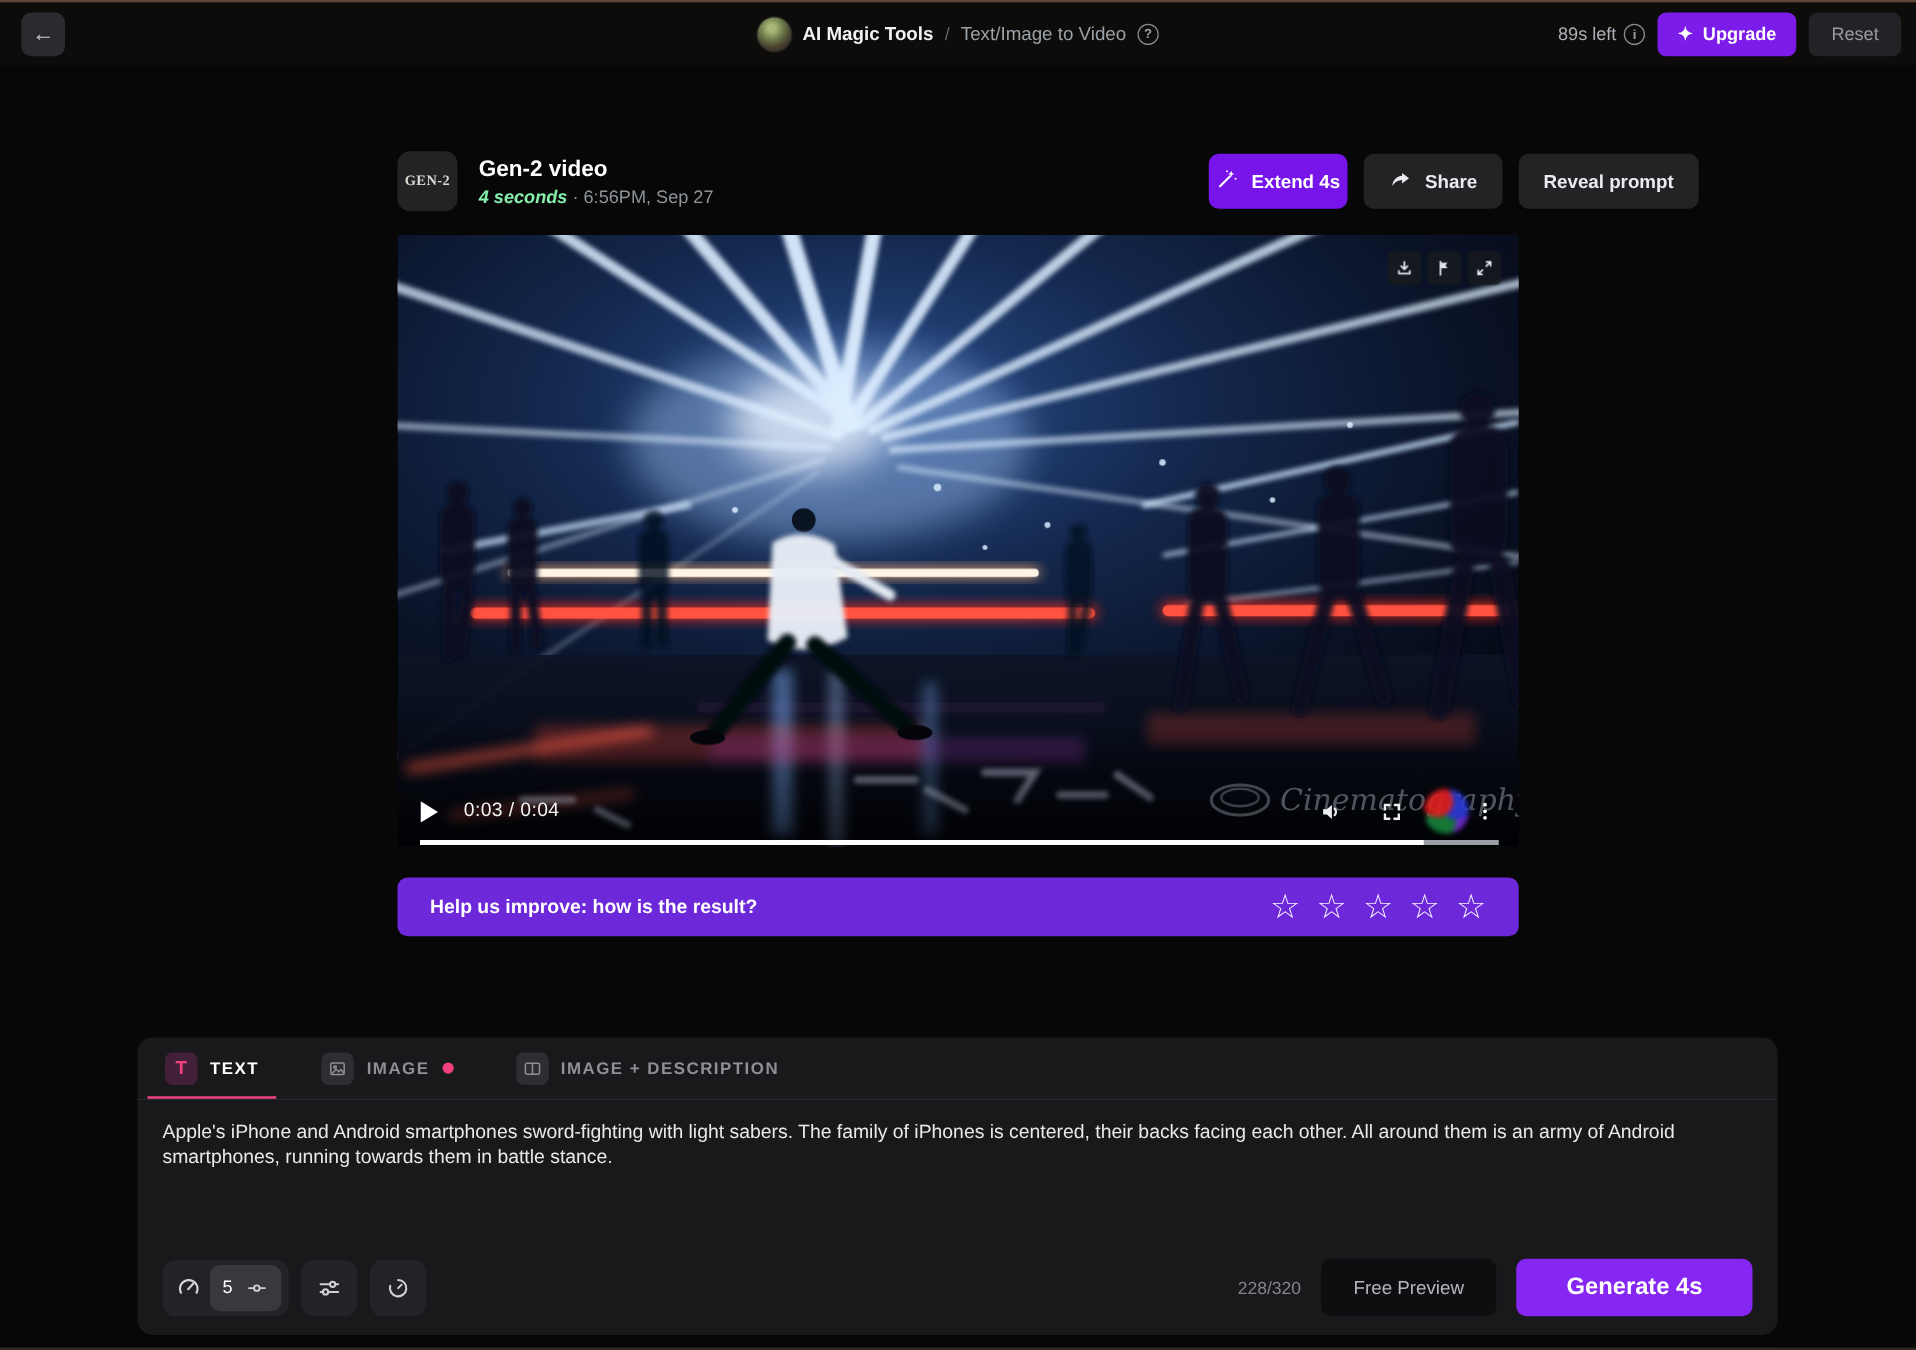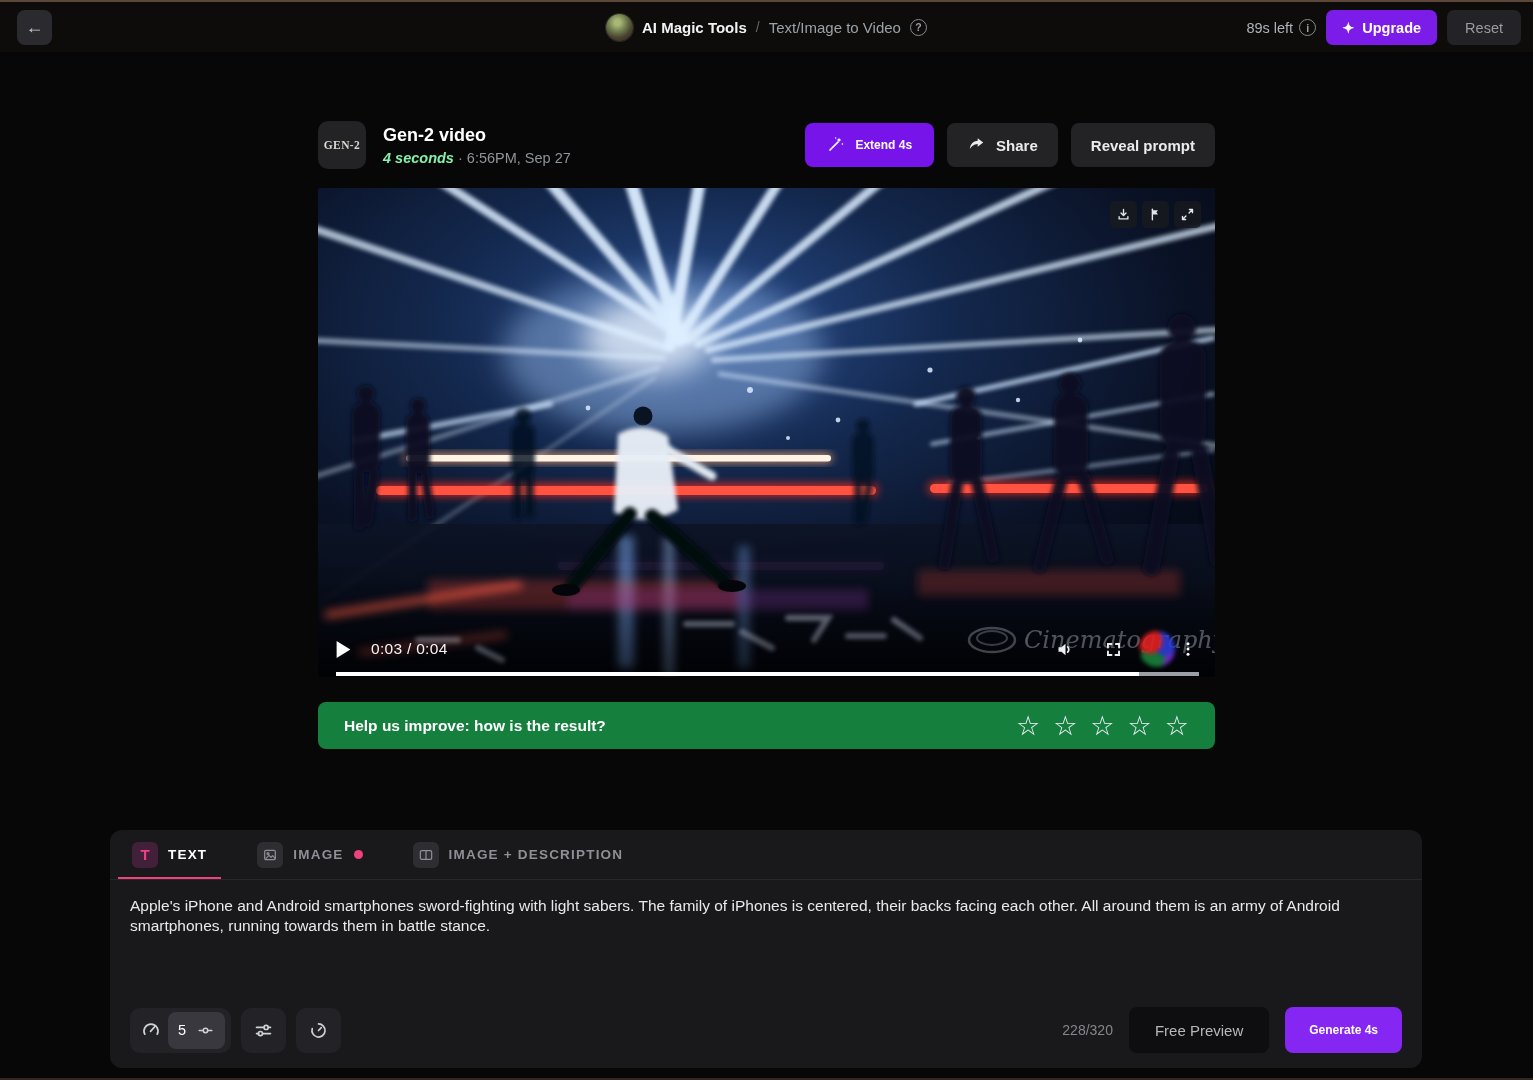--- a/index.html
+++ b/index.html
@@ -28,33 +28,33 @@
     font-weight:700; }
   .tb-right { position:absolute; right:12px; top:8px; display:flex; align-items:center; gap:10px; }
   .time-left { color:#adb2b8; font-size:14.5px; display:flex; align-items:flex-end; gap:6px; }
   .btn { border:none; border-radius:7px; font-family:inherit; cursor:pointer;
     display:flex; align-items:center; justify-content:center; }
   .upgrade-btn { height:35px; padding:0 16px; background:#7b1ce8; color:#fff; font-size:14.5px;
     font-weight:600; gap:8px; }
   .reset-btn { height:35px; padding:16px 18px; background:#232226; color:#9b9ba1; font-size:14.5px; }
 
   
-  .asset-header { position:absolute; left:318px; top:118px; width:897px; height:50px;
+  .asset-header { position:absolute; left:318px; top:118px; width:1041px; height:50px;
     display:flex; align-items:center; }
   .gen2-badge { width:48px; height:48px; background:#232225; border-radius:10px;
     display:flex; align-items:center; justify-content:center;
     font-family:"Liberation Serif", serif; font-weight:700; font-size:11.5px; color:#d9d9d3;
     letter-spacing:.4px; }
   .ah-text { margin-left:17px; }
   .ah-title { color:#ffffff; font-size:18px; font-weight:700; }
   .ah-sub { margin-top:4px; font-size:14.5px; }
   .ah-duration { color:#86efac; font-weight:600;font-style:italic; }
   .ah-dot, .ah-time { color:#8e949a; }
   .ah-buttons { margin-left:auto; display:flex; gap:13px; }
-  .extend-btn { height:44px; padding:0 22px; background:#7714ea; color:#fff; font-size:12px;
+  .extend-btn { height:44px; padding:0 6px; background:#7714ea; color:#fff; font-size:15px;
     font-weight:600; gap:10px; border-radius:8px; }
   .dark-btn { height:44px; padding:0 20px; background:#232225; color:#e9ebee; font-size:15px;
     font-weight:600; gap:10px; border-radius:8px;text-align:center; }
 
   
   .video-frame { position:absolute; left:318px; top:186px; width:897px; height:489px;
     background:#04060d; overflow:hidden; border-radius:2px; }
   .video-frame svg.scene { position:absolute; inset:0; width:100%; height:100%; }
   .video-topicons { position:absolute; top:13px; right:14px; display:flex; gap:5px; }
   .vicon { width:27px; height:27px; background:rgba(24,26,30,.8); border-radius:5px;
@@ -73,21 +73,21 @@
   .watermark { position:absolute; bottom:20px; left:648px; display:flex; align-items:center; gap:6px;
     opacity:.4; pointer-events:none; }
   .wm-text { font-family:"DejaVu Serif", serif; font-style:italic; font-size:24px;
     color:#c2ccd6; white-space:nowrap; }
   .progress { position:absolute; left:18px; right:16px; bottom:1px; height:4px;
     background:#9aa0a6; cursor:pointer; }
   .progress-fill { height:100%; background:#ffffff; }
 
   
   .feedback-bar { position:absolute; left:318px; top:700px; width:897px; height:47px;
-    background:#15803d; border-radius:8px; display:flex; align-items:center; padding:0 26px; }
+    background:#6d28d9; border-radius:8px; display:flex; align-items:center; padding:0 26px; }
   .fb-q { color:#fff; font-size:15.5px; font-weight:700; }
   .fb-stars { margin-left:auto; display:flex; gap:13px; }
   .fb-star { color:#f4f0ff; font-size:27px; line-height:1; cursor:pointer;
     font-family:"DejaVu Sans", sans-serif; }
 
   
   .panel { position:absolute; left:110px; top:828px; width:1312px; height:238px;
     background:#19191c; border-radius:12px; }
   .tabrow { position:absolute; top:0; left:0; right:0; height:50px;
     border-bottom:1px solid #28282c; display:flex; align-items:center; padding-left:20px; }
@@ -110,22 +110,22 @@
     align-items:center; padding:0 6px 0 10px; gap:6px; color:#cfd2d6; cursor:pointer; }
   .ctl-inner { height:37px; background:#38383e; border-radius:8px; display:flex;
     align-items:center; padding:0 10px; gap:10px; }
   .ctl-value { color:#ffffff; font-size:14.5px; }
   .ctl-btn { width:45px; height:45px; background:#232226; border-radius:10px; margin-left:10px;
     display:flex; align-items:center; justify-content:center; color:#cfd2d6; cursor:pointer; }
   .pc-right { margin-left:auto; display:flex; align-items:center; gap:16px; }
   .char-count { color:#85858c; font-size:14px; }
   .free-preview-btn { height:46px; padding:0 26px; background:#0e0e10; color:#b6b6bd;
     font-size:15px; border-radius:8px; }
-  .generate-btn { height:46px; padding:0 24px; background:#8526f3; color:#fff;
-    font-size:12px; font-weight:700; border-radius:8px;text-align:center; }
+  .generate-btn { height:46px; padding:0 40px; background:#8526f3; color:#fff;
+    font-size:19px; font-weight:700; border-radius:8px;text-align:center; }
 </style>
 </head>
 <body>
 
 <div class="screen">
 
   <div class="topbar">
     <div class="back-btn">
       <span>←</span>
     </div>

